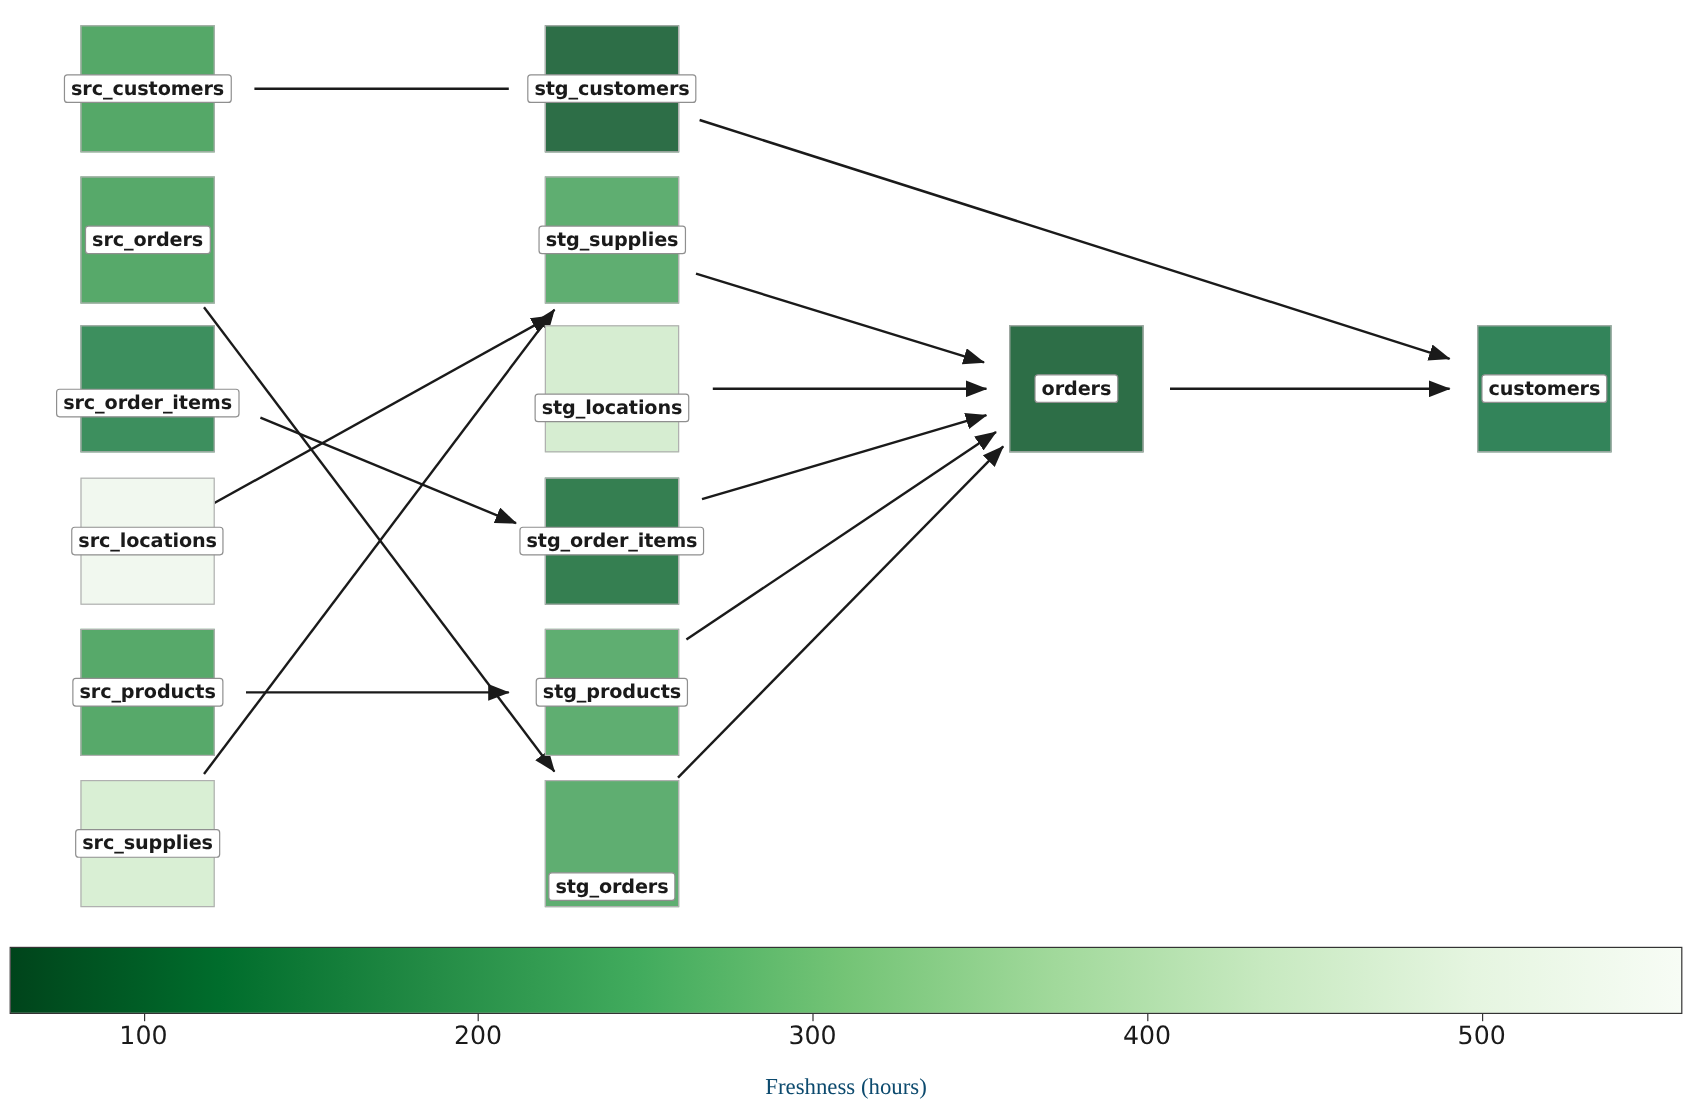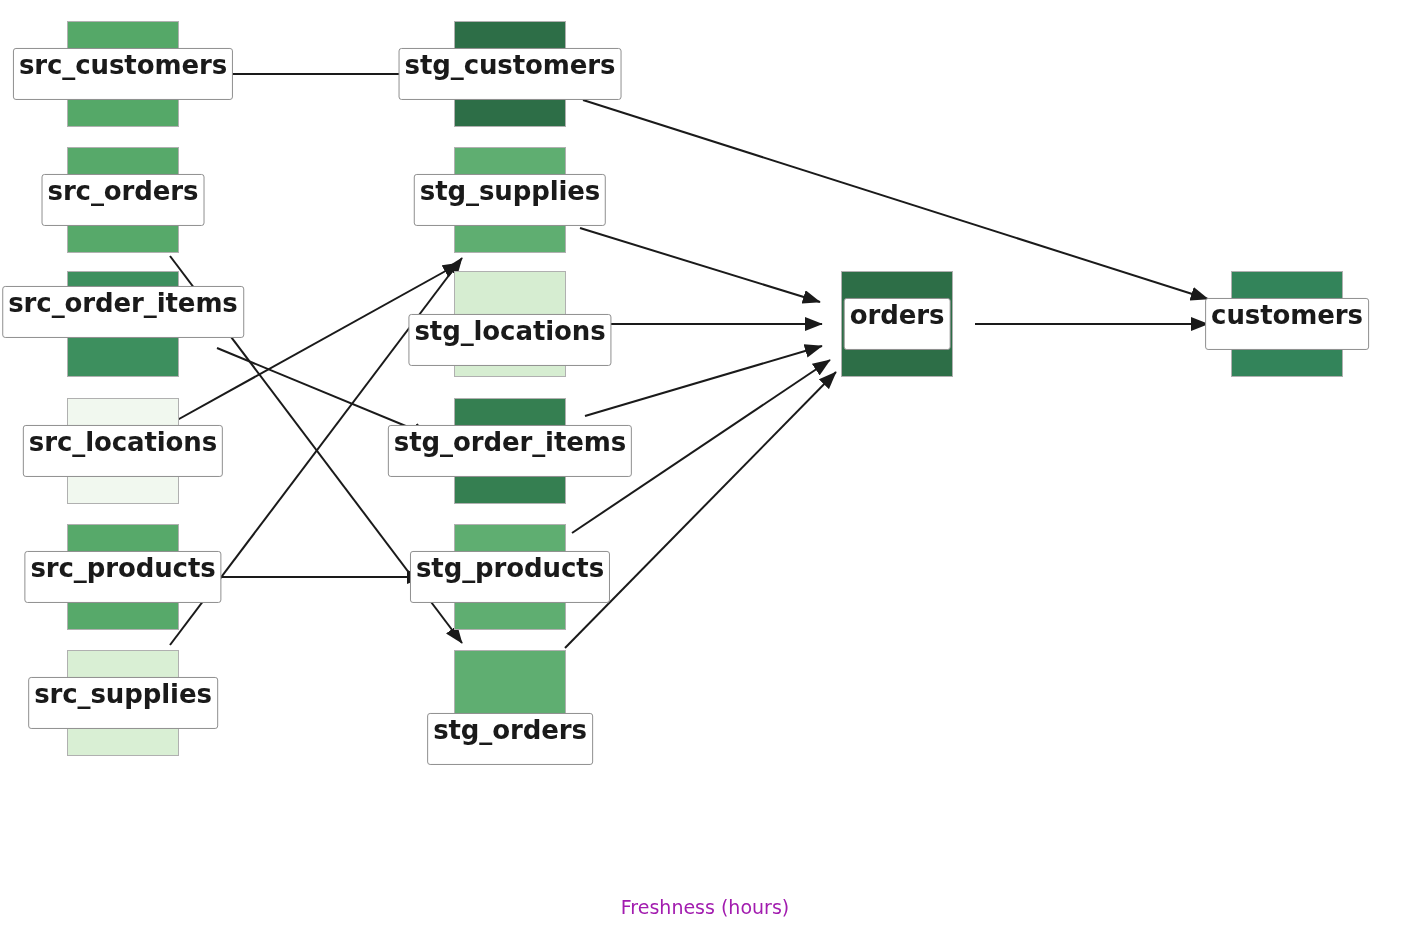--- a/index.html
+++ b/index.html
@@ -37,22 +37,22 @@
     position: absolute;
     box-sizing: border-box;
     border: 1.2px solid #b0b0b0;
   }
   .node-label {
     position: absolute;
     box-sizing: border-box;
     background: #ffffff;
     border: 1.4px solid #8f8f8f;
     border-radius: 3px;
-    padding: 2px 5px 20px 5px;
-    font-size: 26px;
+    padding: 2px 5px 3px 5px;
+    font-size: 16px;
     font-weight: bold;
     color: #1a1a1a;
     white-space: nowrap;
     line-height: 1.08;
     letter-spacing: -0.1px;
     transform: translate(-50%, -50%);
   }
   
   #colorbar-wrap {
     position: absolute;
@@ -83,22 +83,23 @@
     color: #1a1a1a;
     transform: translateX(-50%);
     font-family: "DejaVu Sans", sans-serif;
   }
   #cb-title {
     position: absolute;
     left: 705px;
     top: 896px;
     transform: translateX(-50%);
     font-size: 19px;
-    color: #a21caf;
+    color: #0c4a6e;
     white-space: nowrap;
+    font-family: Liberation Serif, serif;
   }
 </style>
 </head>
 <body>
 
 <div id="canvas">
 
   <div class="graph-layer">
     <svg class="edges" viewBox="0 0 1410 926" xmlns="http://www.w3.org/2000/svg">
       <defs>
@@ -121,21 +122,21 @@
           <line x1="565" y1="648" x2="836" y2="372" stroke="#1a1a1a" stroke-width="2" marker-end="url(#arrowhead)"></line>
           <line x1="975" y1="324" x2="1208" y2="324" stroke="#1a1a1a" stroke-width="2" marker-end="url(#arrowhead)"></line>
         </g>
     </svg>
     <div id="nodes-group">
         <div class="node" style="left: 67px; top: 21px; width: 112px; height: 106px; background: rgb(85, 168, 104);"></div>
         <div class="node-label" style="left: 123px; top: 74px;">src_customers</div>
         <div class="node" style="left: 67px; top: 147px; width: 112px; height: 106px; background: rgb(87, 169, 106);"></div>
         <div class="node-label" style="left: 123px; top: 200px;">src_orders</div>
         <div class="node" style="left: 67px; top: 271px; width: 112px; height: 106px; background: rgb(61, 143, 94);"></div>
-        <div class="node-label" style="left: 123px; top: 312px;">src_order_items</div>
+        <div class="node-label" style="left: 123px; top: 336px;">src_order_items</div>
         <div class="node" style="left: 67px; top: 398px; width: 112px; height: 106px; background: rgb(241, 248, 239);"></div>
         <div class="node-label" style="left: 123px; top: 451px;">src_locations</div>
         <div class="node" style="left: 67px; top: 524px; width: 112px; height: 106px; background: rgb(87, 169, 106);"></div>
         <div class="node-label" style="left: 123px; top: 577px;">src_products</div>
         <div class="node" style="left: 67px; top: 650px; width: 112px; height: 106px; background: rgb(217, 239, 212);"></div>
         <div class="node-label" style="left: 123px; top: 703px;">src_supplies</div>
         <div class="node" style="left: 454px; top: 21px; width: 112px; height: 106px; background: rgb(45, 110, 71);"></div>
         <div class="node-label" style="left: 510px; top: 74px;">stg_customers</div>
         <div class="node" style="left: 454px; top: 147px; width: 112px; height: 106px; background: rgb(95, 174, 113);"></div>
         <div class="node-label" style="left: 510px; top: 200px;">stg_supplies</div>
@@ -147,15 +148,30 @@
         <div class="node-label" style="left: 510px; top: 577px;">stg_products</div>
         <div class="node" style="left: 454px; top: 650px; width: 112px; height: 106px; background: rgb(95, 174, 113);"></div>
         <div class="node-label" style="left: 510px; top: 703px; margin-top: 36px;">stg_orders</div>
         <div class="node" style="left: 841px; top: 271px; width: 112px; height: 106px; background: rgb(45, 110, 71);"></div>
         <div class="node-label" style="left: 897px; top: 324px;">orders</div>
         <div class="node" style="left: 1231px; top: 271px; width: 112px; height: 106px; background: rgb(51, 132, 90);"></div>
         <div class="node-label" style="left: 1287px; top: 324px;">customers</div>
       </div>
   </div>
 
+  <div id="colorbar-wrap">
+    <div id="colorbar" style="background: linear-gradient(to right, rgb(0, 68, 27), rgb(0, 109, 44), rgb(35, 139, 69), rgb(65, 171, 93), rgb(116, 196, 118), rgb(161, 217, 155), rgb(199, 233, 192), rgb(229, 245, 224), rgb(247, 252, 245));"></div>
+    <div id="cb-ticks">
+        <div class="cb-tick" style="left: 111.52px;"></div>
+        <div class="cb-ticklabel" style="left: 111.52px;">100</div>
+        <div class="cb-tick" style="left: 390.32px;"></div>
+        <div class="cb-ticklabel" style="left: 390.32px;">200</div>
+        <div class="cb-tick" style="left: 669.12px;"></div>
+        <div class="cb-ticklabel" style="left: 669.12px;">300</div>
+        <div class="cb-tick" style="left: 947.92px;"></div>
+        <div class="cb-ticklabel" style="left: 947.92px;">400</div>
+        <div class="cb-tick" style="left: 1226.72px;"></div>
+        <div class="cb-ticklabel" style="left: 1226.72px;">500</div>
+      </div>
+  </div>
   <div id="cb-title">Freshness (hours)</div>
 
 </div>
 
 </body></html>

